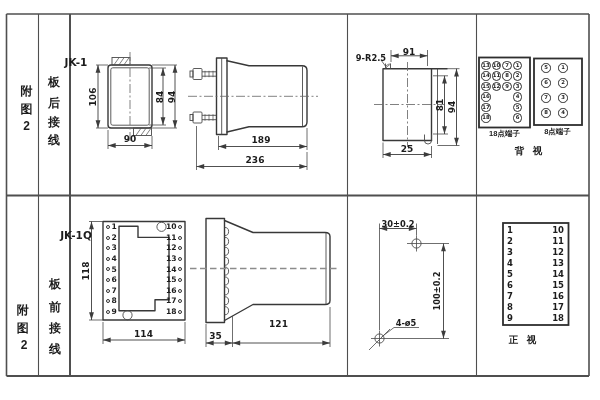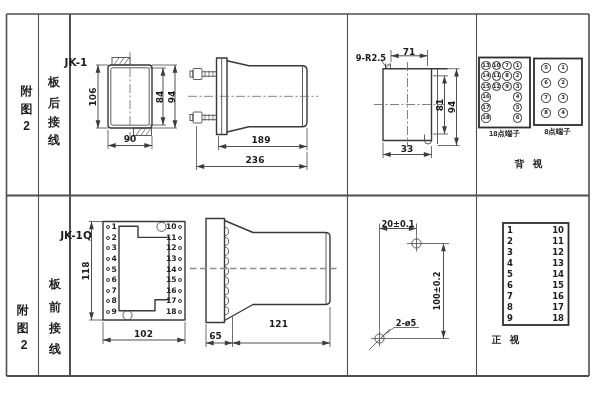--- a/index.html
+++ b/index.html
@@ -175,28 +175,28 @@
 <span class="lbl cjk" style="left:54px;top:121.5px">接</span>
 <span class="lbl cjk" style="left:54px;top:140px">线</span>
 
 <span class="lbl rot" style="left:93px;top:96.5px">106</span>
 <span class="lbl rot" style="left:159.5px;top:96.5px">84</span>
 <span class="lbl rot" style="left:171.5px;top:96.5px">94</span>
 <span class="lbl" style="left:130px;top:139.3px">90</span>
 <span class="lbl" style="left:261px;top:140.3px">189</span>
 <span class="lbl" style="left:255px;top:160.3px">236</span>
 <span class="lbl s8" style="left:371px;top:58px">9-R2.5</span>
-<span class="lbl" style="left:409px;top:51.5px">71</span>
+<span class="lbl" style="left:409px;top:51.5px">91</span>
 <span class="lbl rot" style="left:439.5px;top:104.5px">81</span>
 <span class="lbl rot" style="left:452px;top:107px">94</span>
-<span class="lbl" style="left:407px;top:148.7px">33</span>
+<span class="lbl" style="left:407px;top:148.7px">25</span>
 
 <span class="lbl smcjk" style="left:504.5px;top:133.8px">18点端子</span>
 <span class="lbl smcjk" style="left:557.5px;top:131.6px">8点端子</span>
-<span class="lbl viewcjk" style="left:530px;top:164px">背 视</span>
+<span class="lbl viewcjk" style="left:530px;top:151px">背 视</span>
 
 <div class="cnum" style="left:481.3px;top:60.8px">13</div>
 <div class="cnum" style="left:481.3px;top:71.3px">14</div>
 <div class="cnum" style="left:481.3px;top:81.8px">15</div>
 <div class="cnum" style="left:481.3px;top:92.3px">16</div>
 <div class="cnum" style="left:481.3px;top:102.8px">17</div>
 <div class="cnum" style="left:481.3px;top:113.3px">18</div>
 <div class="cnum" style="left:491.8px;top:60.8px">10</div>
 <div class="cnum" style="left:491.8px;top:71.3px">11</div>
 <div class="cnum" style="left:491.8px;top:81.8px">12</div>
@@ -222,27 +222,27 @@
 <span class="lbl cjk" style="left:22.8px;top:310px">附</span>
 <span class="lbl cjk" style="left:22.8px;top:328px">图</span>
 <span class="lbl cjk" style="left:24px;top:344.5px">2</span>
 <span class="lbl model" style="left:54px;top:235px">JK-1Q</span>
 <span class="lbl cjk" style="left:55px;top:284px">板</span>
 <span class="lbl cjk" style="left:55px;top:306.5px">前</span>
 <span class="lbl cjk" style="left:55px;top:327.5px">接</span>
 <span class="lbl cjk" style="left:55px;top:348.5px">线</span>
 
 <span class="lbl rot" style="left:85.8px;top:270.5px">118</span>
-<span class="lbl" style="left:143.5px;top:334px">102</span>
-<span class="lbl" style="left:215.5px;top:336.4px">65</span>
+<span class="lbl" style="left:143.5px;top:334px">114</span>
+<span class="lbl" style="left:215.5px;top:336.4px">35</span>
 <span class="lbl" style="left:278.5px;top:324px">121</span>
-<span class="lbl s8" style="left:398px;top:223.8px">20±0.1</span>
+<span class="lbl s8" style="left:398px;top:223.8px">30±0.2</span>
 <span class="lbl rot s8" style="left:436.5px;top:291px">100±0.2</span>
-<span class="lbl s8" style="left:406px;top:322.6px">2-ø5</span>
-<span class="lbl viewcjk" style="left:507px;top:339.8px">正 视</span>
+<span class="lbl s8" style="left:406px;top:322.6px">4-ø5</span>
+<span class="lbl viewcjk" style="left:524px;top:339.8px">正 视</span>
 
 <div class="fterm" style="left:105px;top:222.4px">
       <span class="tdot"></span>
       <span>1</span>
     </div>
 <div class="fterm" style="left:105px;top:233px">
       <span class="tdot"></span>
       <span>2</span>
     </div>
 <div class="fterm" style="left:105px;top:243.6px">

